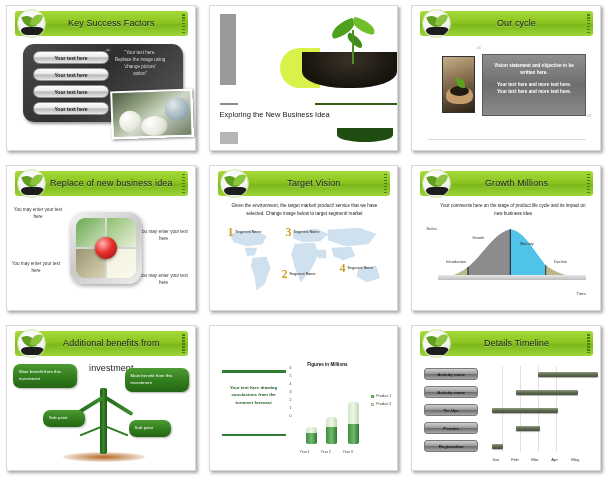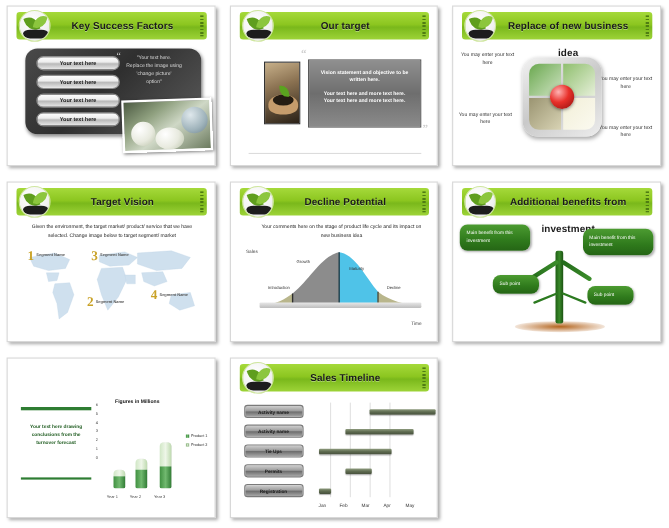--- a/index.html
+++ b/index.html
@@ -20,21 +20,21 @@
   .hdr .logo { position: absolute; left: 2px; top: -2px; width: 29px; height: 29px; border-radius: 50%;
          background: radial-gradient(circle at 40% 35%, #ffffff 0%, #f2f2f2 60%, #dcdcdc 100%);
          border: 1px solid #cfe6a0; overflow: hidden; }
   .hdr .logo .leafa { position: absolute; left: 5px; top: 5px; width: 12px; height: 13px; background: #5f9e1e;
          border-radius: 0 80% 0 80%; transform: rotate(-18deg); }
   .hdr .logo .leafb { position: absolute; left: 13px; top: 4px; width: 11px; height: 12px; background: #8cc63e;
          border-radius: 80% 0 80% 0; transform: rotate(12deg); }
   .hdr .logo .soil { position: absolute; left: 3px; bottom: 2px; width: 23px; height: 8px;
          background: #1d1d1d; border-radius: 50%/80% 80% 100% 100%; }
   .hdr .title { position: absolute; left: 34px; right: 14px; top: 0; height: 25px; line-height: 25px;
-         text-align: center; font-size: 9px; font-weight: bold; color: #1a1a1a; letter-spacing: .1px;
+         text-align: center; font-size: 9px; font-weight: normal; color: #1a1a1a; letter-spacing: .1px;
          text-shadow: 0 1px 0 rgba(255,255,255,.35); }
   .hdr .dots { position: absolute; right: 3px; top: 3px; width: 3px; height: 19px;
          background: repeating-linear-gradient(to bottom,#4f7d12 0 1.5px, transparent 1.5px 3px); }
 
   
   .kpanel { position: absolute; left: 16px; top: 38px; width: 160px; height: 78px;
             background: linear-gradient(135deg,#4a4a4a 0%, #2f2f2f 45%, #5c5c5c 100%);
             border-radius: 11px; box-shadow: 1px 2px 3px rgba(0,0,0,.4); }
   .kbtn { position: absolute; left: 10px; width: 76px; height: 13px; border-radius: 7px;
           background: linear-gradient(to bottom,#fdfdfd 0%, #ededed 40%, #b9b9b9 55%, #e8e8e8 100%);
@@ -182,30 +182,48 @@
       </div>
 
       <div class="kphoto">
         <div class="fl" style="left:6px;  top:18px; width:22px; height:22px"></div>
         <div class="fl" style="left:28px; top:24px; width:26px; height:20px"></div>
         <div class="fl" style="left:52px; top:6px;  width:24px; height:24px; background:radial-gradient(circle at 35% 30%,#dfe8ec 0%,#9fb3bb 60%,#6d838c 100%)"></div>
       </div>
     </div>
   </div>
 
-
-  <div class="slide">
-    <div class="page">
-      <div class="hdr">
-        <div class="logo">
-          <div class="leafa"></div>
-            <div class="leafb"></div>
-            <div class="soil"></div>
-        </div>
-        <div class="title">Our target</div>
+  <div class="slide">
+    <div class="page">
+      <div class="t-gray"></div>
+      <div class="t-gray2"></div>
+      <div class="t-img">
+        <div class="t-yellow"></div>
+        <div class="t-soil"></div>
+        <div class="t-leaf1"></div>
+          <div class="t-leaf2"></div>
+          <div class="t-leaf3"></div>
+        <div class="t-stem"></div>
+      </div>
+      <div class="t-rule-s"></div>
+      <div class="t-rule-l"></div>
+      <div class="t-title">Exploring the New Business Idea</div>
+      <div class="t-arc"></div>
+    </div>
+  </div>
+
+  <div class="slide">
+    <div class="page">
+      <div class="hdr">
+        <div class="logo">
+          <div class="leafa"></div>
+            <div class="leafb"></div>
+            <div class="soil"></div>
+        </div>
+        <div class="title">Our cycle</div>
         <div class="dots"></div>
       </div>
       <div class="v-photo">
         <div class="hand"></div>
           <div class="dirt"></div>
           <div class="spr"></div>
       </div>
       <div class="v-qm" style="left:64px; top:38px">“</div>
       <div class="v-box">
         <div class="v-line head">Vision statement and objective to be written here.</div>
@@ -291,21 +309,21 @@
   </div>
 
   <div class="slide">
     <div class="page">
       <div class="hdr">
         <div class="logo">
           <div class="leafa"></div>
             <div class="leafb"></div>
             <div class="soil"></div>
         </div>
-        <div class="title">Decline Potential</div>
+        <div class="title">Growth Millions</div>
         <div class="dots"></div>
       </div>
       <div class="g-desc">Your comments here on the stage of product life cycle and its impact on new business idea</div>
       <div class="g-chart">
         <div class="g-ax" style="left:2px; top:6px">Sales</div>
         <div class="g-ax" style="right:6px; bottom:2px">Time</div>
         <svg viewBox="0 0 170 66" preserveAspectRatio="none" style="position:absolute; left:14px; top:6px; width:150px; height:54px" aria-hidden="true">
           <path d="M0 64 C 18 62, 26 56, 34 50 L34 64 Z" fill="#b9b68c"></path>
           <path d="M34 50 C 52 34, 64 8, 82 4 L82 64 L34 64 Z" fill="#8c8c8c"></path>
           <path d="M82 4 C 98 6, 108 30, 122 48 L122 64 L82 64 Z" fill="#4fc3e8"></path>
@@ -397,21 +415,21 @@
   </div>
 
   <div class="slide">
     <div class="page">
       <div class="hdr">
         <div class="logo">
           <div class="leafa"></div>
             <div class="leafb"></div>
             <div class="soil"></div>
         </div>
-        <div class="title">Sales Timeline</div>
+        <div class="title">Details Timeline</div>
         <div class="dots"></div>
       </div>
 
       <div class="lt-tick" style="left:90px;  top:40px; height:86px"></div>
       <div class="lt-tick" style="left:108px; top:40px; height:86px"></div>
       <div class="lt-tick" style="left:126px; top:40px; height:86px"></div>
       <div class="lt-tick" style="left:144px; top:40px; height:86px"></div>
 
       <div class="lt-lbl" style="top:42px">Activity name</div>
       <div class="lt-lbl" style="top:60px">Activity name</div>

